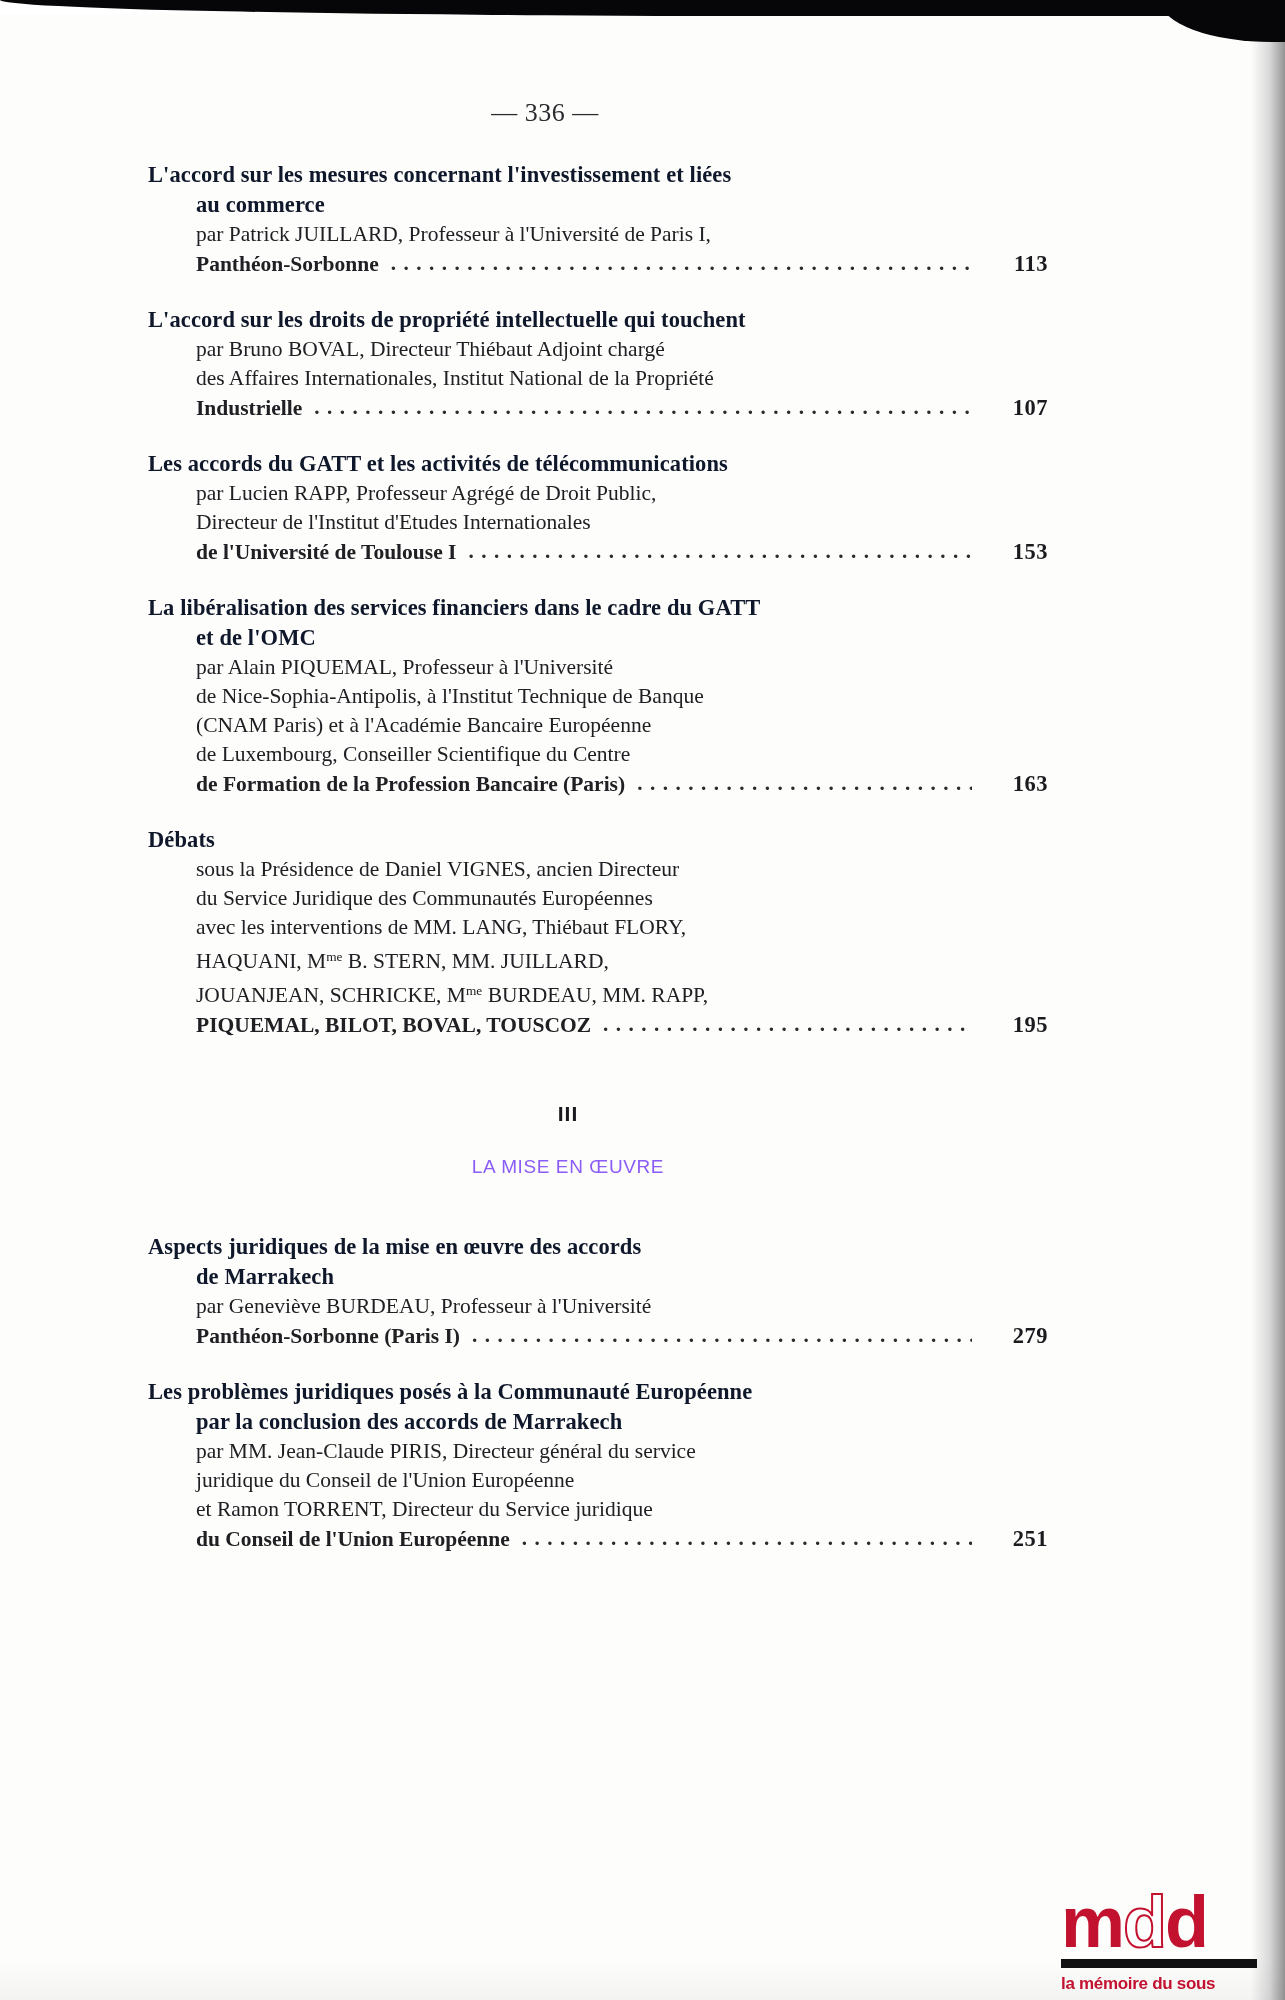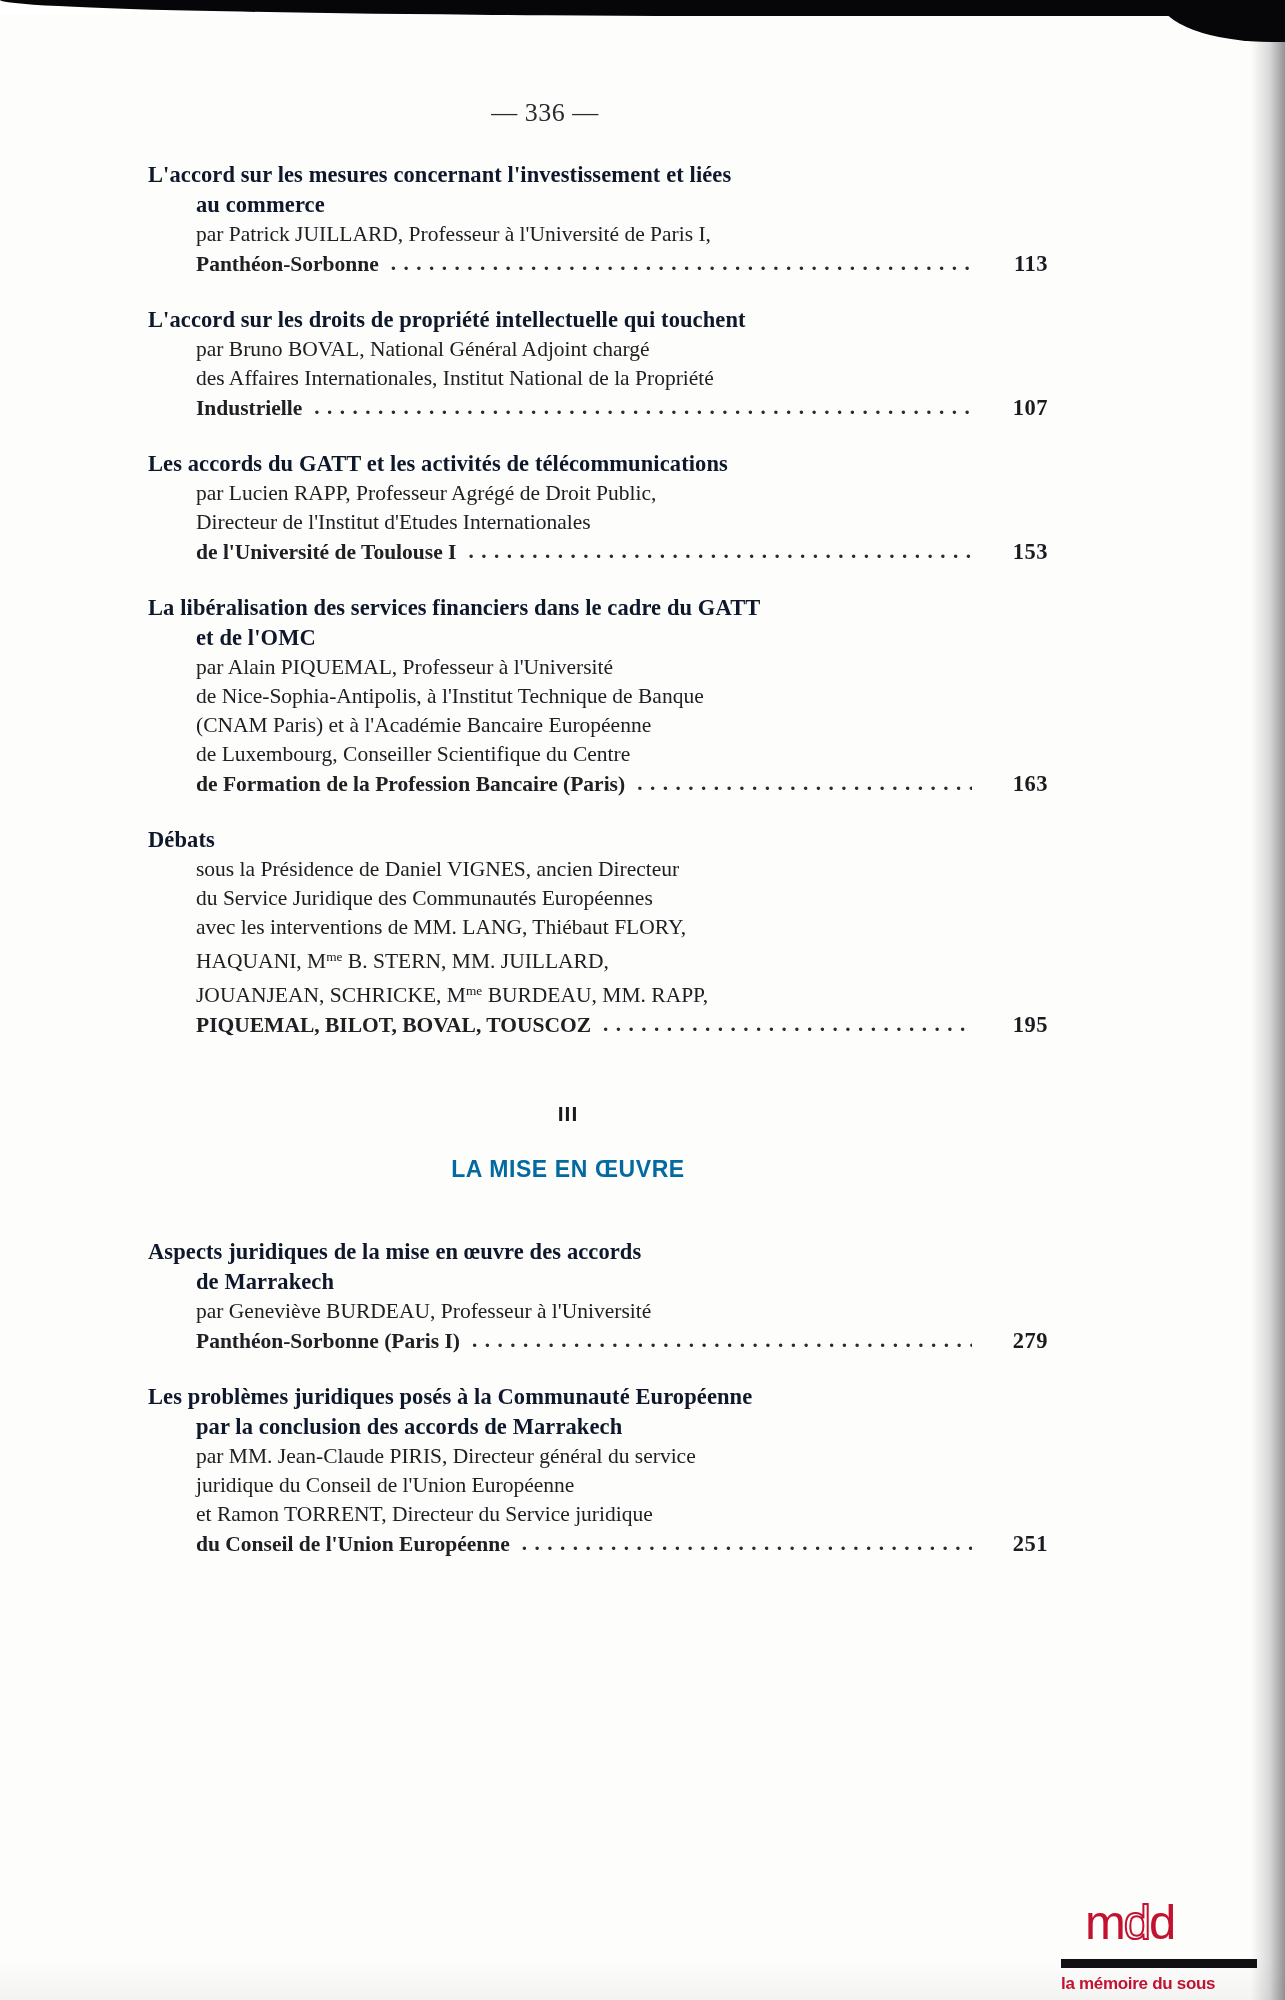--- a/index.html
+++ b/index.html
@@ -151,44 +151,43 @@
     padding-right: 60px;
   }
   .part-number {
     font-weight: bold;
     font-size: 21px;
     letter-spacing: 1px;
     color: #1a1a1e;
     margin-bottom: 30px;
   }
   .part-title {
-    font-weight: bold;
-    font-size: 23px;
+    font-weight: normal;
+    font-size: 19px;
     letter-spacing: 0.6px;
-    color: #0369a1;
+    color: #8b5cf6;
   }
 
   
   .logo {
     position: absolute;
     right: 22px;
     bottom: 6px;
     width: 208px;
     z-index: 7;
     text-align: left;
   }
   .logo-word {
     font-family: "Liberation Sans", "DejaVu Sans", sans-serif;
-    font-weight: normal;
-    font-size: 49px;
+    font-weight: bold;
+    font-size: 72px;
     line-height: 62px;
     color: #c3122f;
     letter-spacing: -2px;
     padding-left: 6px;
-    margin-left: 24px;
   }
   .logo-word .ghost {
     color: #ffffff;
     -webkit-text-stroke: 2px #c3122f;
   }
   .logo-rule {
     height: 9px;
     background: #111113;
     margin: 6px 0 6px 6px;
     width: 196px;
@@ -222,21 +221,21 @@
           <div class="title-line indented">au commerce</div>
           <div class="detail-line">par Patrick JUILLARD, Professeur à l'Université de Paris I,</div>
           <div class="lastline">
             <span class="txt">Panthéon-Sorbonne</span>
             <span class="leader">................................................................................</span>
             <span class="pageno">113</span>
           </div>
         </div>
         <div class="entry">
           <div class="title-line">L'accord sur les droits de propriété intellectuelle qui touchent</div>
-          <div class="detail-line">par Bruno BOVAL, National Général Adjoint chargé</div>
+          <div class="detail-line">par Bruno BOVAL, Directeur Thiébaut Adjoint chargé</div>
           <div class="detail-line">des Affaires Internationales, Institut National de la Propriété</div>
           <div class="lastline">
             <span class="txt">Industrielle</span>
             <span class="leader">................................................................................</span>
             <span class="pageno">107</span>
           </div>
         </div>
         <div class="entry">
           <div class="title-line">Les accords du GATT et les activités de télécommunications</div>
           <div class="detail-line">par Lucien RAPP, Professeur Agrégé de Droit Public,</div>

